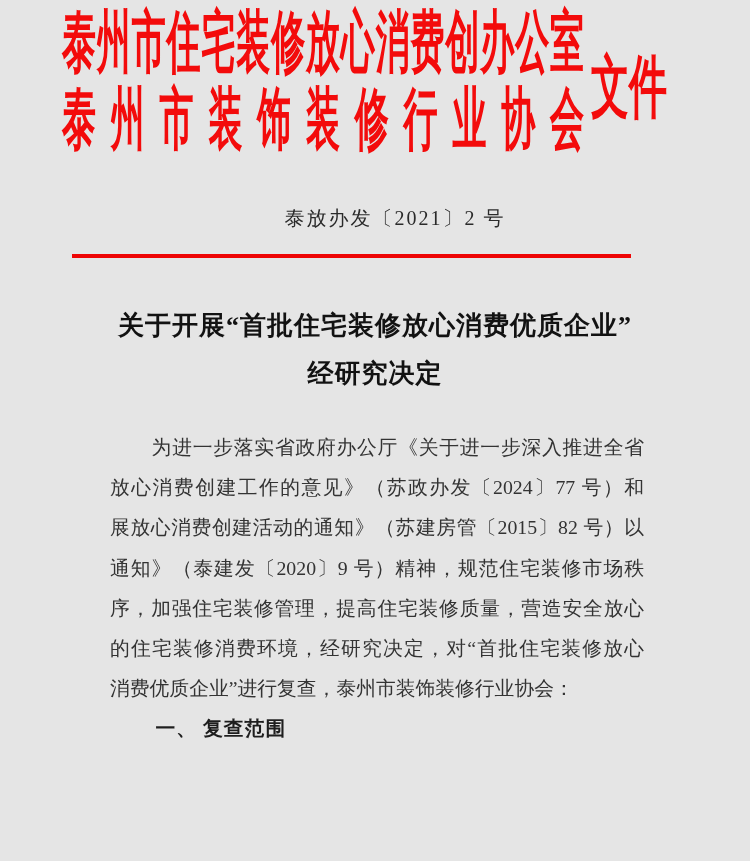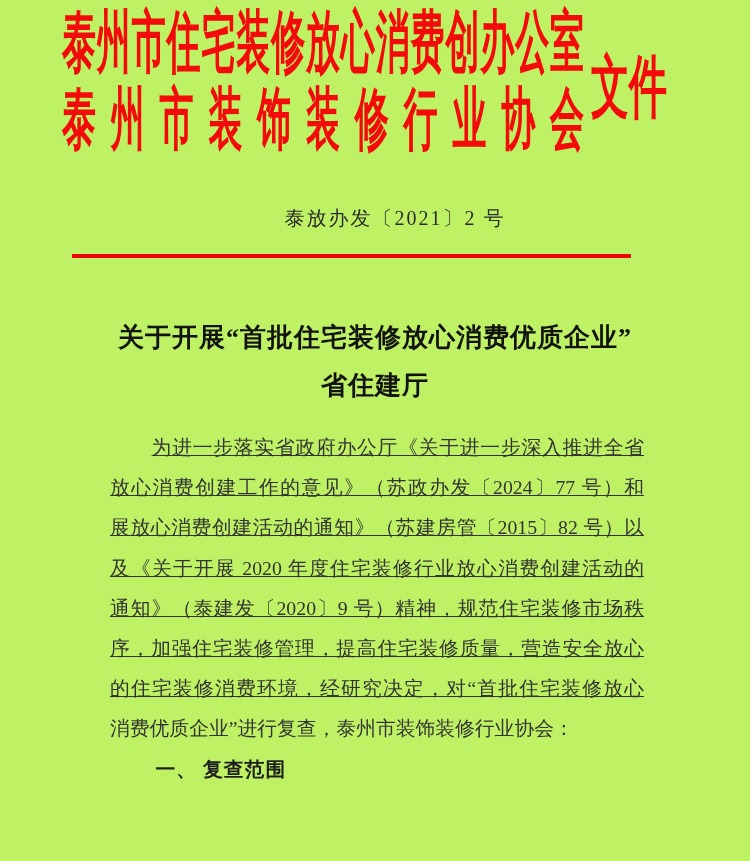--- a/index.html
+++ b/index.html
@@ -1,21 +1,21 @@
 <!DOCTYPE html>
 <html><head>
 <meta charset="utf-8">
 <style>
   html, body { margin: 0; padding: 0; background: #ffffff; }
   .page {
     position: relative;
     width: 750px;
     height: 861px;
     margin: 0 auto;
-    background: #bef264;
+    background: #e5e5e5;
     overflow: hidden;
     font-family: "Liberation Serif", "DejaVu Serif", serif;
   }
 
   
   .org-line {
     position: absolute;
     left: 62px;
     width: 522px;
     color: #f30b0b;
@@ -68,42 +68,42 @@
     height: 4px;
     background: #ee0505;
   }
 
   
   .title {
     position: absolute;
     left: 0;
     right: 0;
     top: 302px;
-    margin: 12px;
+    margin: 0;
     text-align: center;
     font-size: 26px;
     line-height: 48px;
     font-weight: bold;
     letter-spacing: 1px;
     color: #121212;
   }
   .title-line { display: block; }
 
   
   .body-text {
     position: absolute;
     left: 110px;
     top: 427px;
     width: 534px;
     font-size: 19.8px;
     line-height: 40.2px;
     color: #333333;
   }
   .bline { height: 40.2px; overflow: hidden; }
-  .j { text-align: justify; text-align-last: justify; text-decoration: underline; }
+  .j { text-align: justify; text-align-last: justify; }
   .indent { text-indent: 2.1em; }
   .section {
     font-weight: bold;
     color: #1e1e1e;
     text-indent: 2.3em;
     letter-spacing: 1px;
   }
 </style>
 </head>
 <body>
@@ -115,28 +115,27 @@
     <div class="org-line org-line-2">泰州市装饰装修行业协会</div>
     <div class="doc-suffix">文件</div>
   </div>
 
   <div class="doc-number">泰放办发〔2021〕2 号</div>
 
   <div class="red-rule"></div>
 
   <h1 class="title">
     <span class="title-line">关于开展“首批住宅装修放心消费优质企业”</span>
-    <span class="title-line">省住建厅</span>
+    <span class="title-line">经研究决定</span>
   </h1>
 
   <div class="body-text">
     <div class="bline j indent">为进一步落实省政府办公厅《关于进一步深入推进全省</div>
     <div class="bline j">放心消费创建工作的意见》（苏政办发〔2024〕77 号）和</div>
     <div class="bline j">展放心消费创建活动的通知》（苏建房管〔2015〕82 号）以</div>
-    <div class="bline j">及《关于开展 2020 年度住宅装修行业放心消费创建活动的</div>
     <div class="bline j">通知》（泰建发〔2020〕9 号）精神，规范住宅装修市场秩</div>
     <div class="bline j">序，加强住宅装修管理，提高住宅装修质量，营造安全放心</div>
     <div class="bline j">的住宅装修消费环境，经研究决定，对“首批住宅装修放心</div>
     <div class="bline">消费优质企业”进行复查，泰州市装饰装修行业协会：</div>
     <div class="bline section">一、 复查范围</div>
   </div>
 
 </div>
 
 </body></html>

